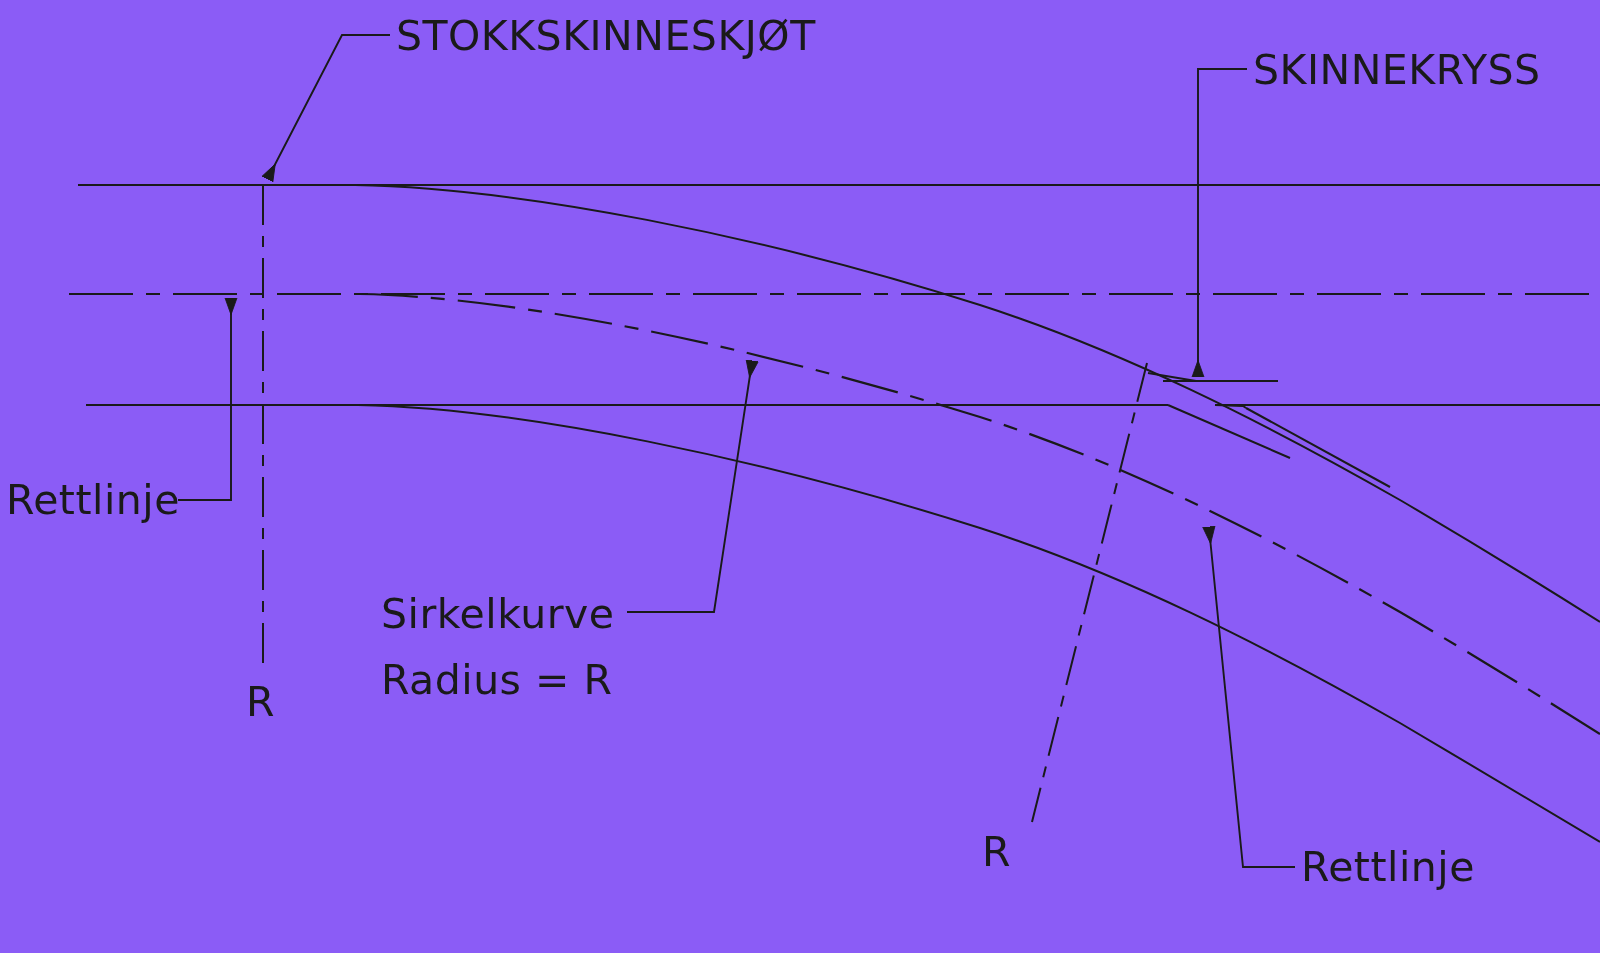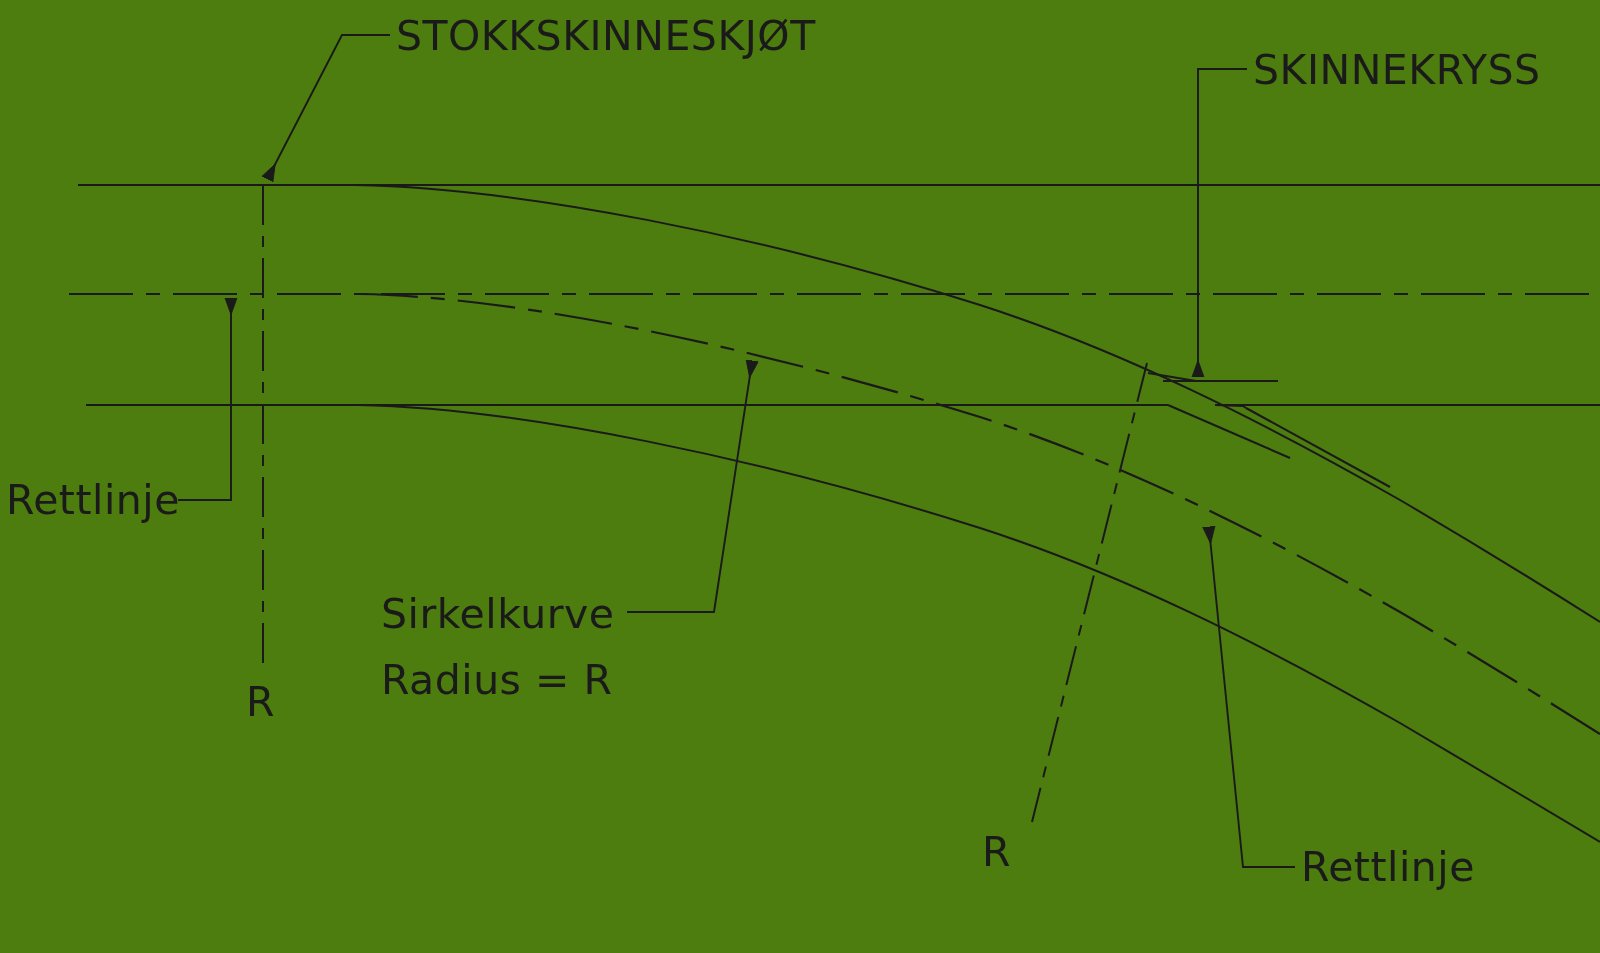--- a/index.html
+++ b/index.html
@@ -4,21 +4,21 @@
 <style>
   html, body {
     margin: 0;
     padding: 0;
     background: #ffffff;
   }
   #stage {
     position: relative;
     width: 1600px;
     height: 953px;
-    background: #4d7c0f;
+    background: #8b5cf6;
     overflow: hidden;
     font-family: "DejaVu Sans", sans-serif;
   }
   svg#drawing {
     position: absolute;
     left: 0;
     top: 0;
     width: 1600px;
     height: 953px;
     display: block;

